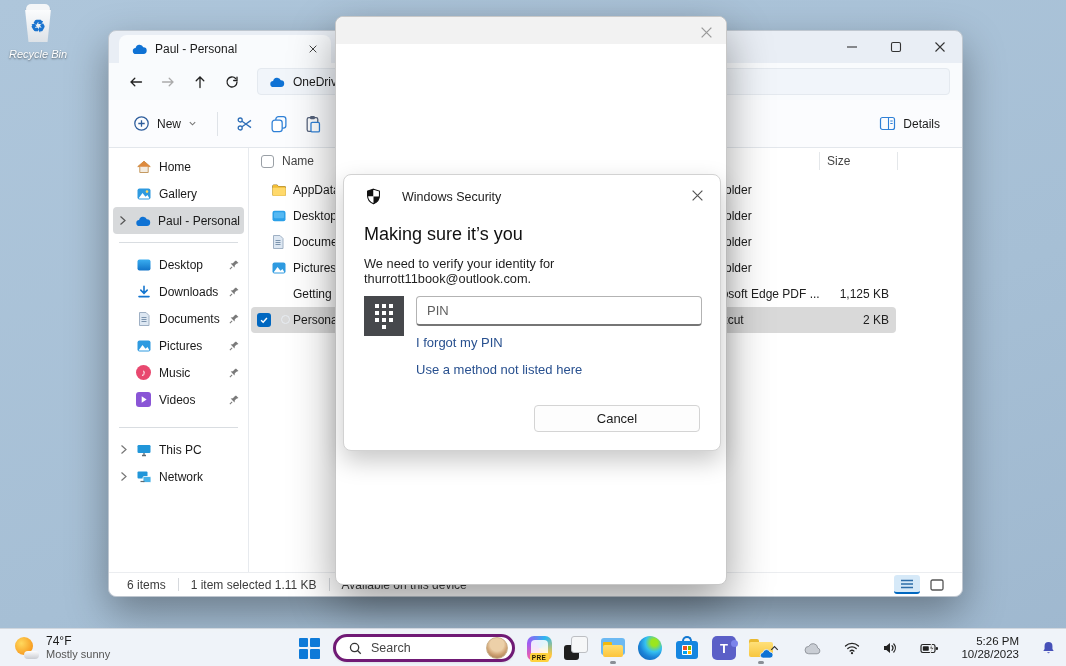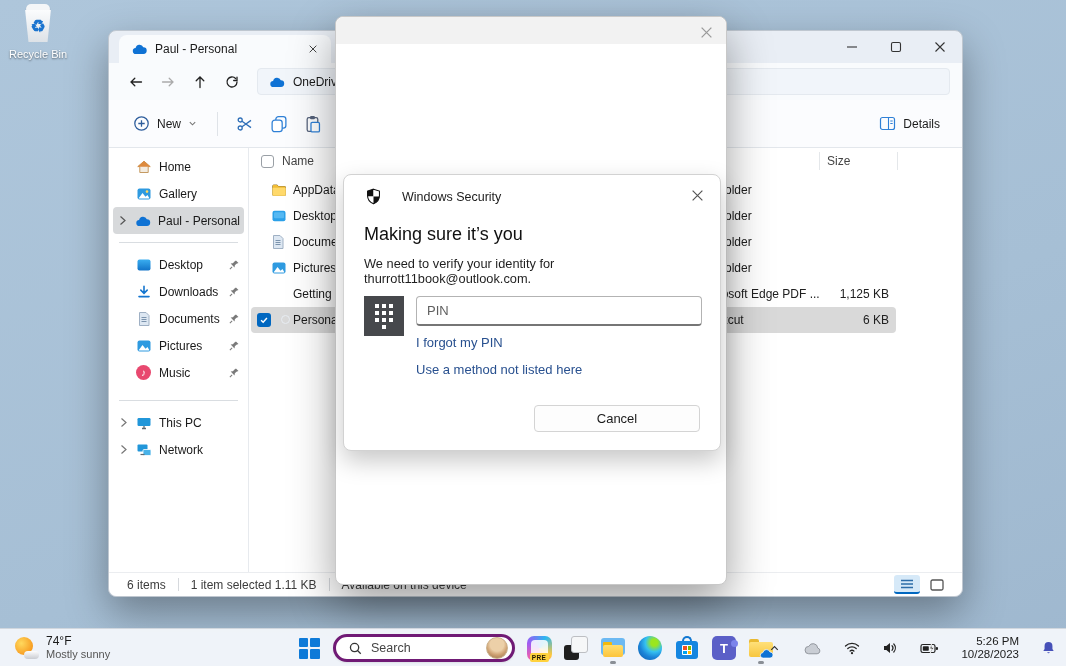--- a/index.html
+++ b/index.html
@@ -9,21 +9,21 @@
     font-family:"Liberation Sans",sans-serif;color:#1a1a1a;font-size:12px;}
   svg{display:block;}
 
   
   .recycle{position:absolute;left:6px;top:6px;width:64px;text-align:center;}
   .bin{width:34px;height:38px;margin:0 auto;position:relative;}
   .bin .paper{position:absolute;top:-2px;left:5px;width:24px;height:10px;background:#f4f6f8;border-radius:5px;box-shadow:0 1px 1px rgba(0,0,0,.25);}
   .bin .body{position:absolute;top:4px;left:3px;width:28px;height:32px;background:linear-gradient(#fbfcfd,#dde2e7);
     clip-path:polygon(4% 0,96% 0,84% 100%,16% 100%);display:flex;align-items:center;justify-content:center;
     color:#1b74cf;font-size:17px;font-weight:bold;}
-  .recycle .rlabel{margin-top:4px;color:#fff;font-size:11px;text-shadow:0 1px 2px rgba(0,0,0,.55);}
+  .recycle .rlabel{margin-top:4px;color:#fff;font-size:11px;text-shadow:0 1px 2px rgba(0,0,0,.55);font-style:italic;}
 
   
   .explorer{position:absolute;left:108px;top:30px;width:855px;height:567px;border-radius:8px;
     background:#e9eef5;box-shadow:0 16px 40px rgba(0,0,0,.35);border:1px solid #bfc7d0;display:flex;flex-direction:column;}
   .tabbar{height:32px;position:relative;flex:0 0 auto;}
   .tab{position:absolute;left:10px;top:4px;width:212px;height:28px;background:#f9fbfd;border-radius:8px 8px 0 0;
     display:flex;align-items:center;gap:8px;padding:0 8px 0 12px;}
   .tab-title{flex:1;font-size:12px;color:#1b1b1b;}
   .tab-close{width:20px;height:20px;display:flex;align-items:center;justify-content:center;border-radius:4px;}
   .newtab{position:absolute;left:228px;top:8px;width:22px;height:20px;color:#333;font-size:14px;text-align:center;line-height:20px;}
@@ -402,20 +402,37 @@
               <span class="music-badge">♪</span>
             </span>
           <span class="slabel">Music</span>
           <span class="pin">
             <svg width="12" height="12" viewBox="0 0 14 14">
                 <path d="M9.3 1.8 12.2 4.7l-2.3.7-1.9 1.9-.4 2.6L3.1 5.3l2.6-.4 1.9-1.9z" fill="#7a7a7a"></path>
                 <path d="M2.2 11.8 4.8 9.2" stroke="#7a7a7a" stroke-width="1.2"></path>
               </svg>
           </span>
         </div>
+        <div class="side-item">
+          <span class="chev empty"></span>
+          <span class="sicon">
+            <span class="video-badge">
+                <svg width="9" height="9" viewBox="0 0 10 10">
+                  <polygon points="3,1.5 8.5,5 3,8.5" fill="#fff"></polygon>
+                </svg>
+              </span>
+          </span>
+          <span class="slabel">Videos</span>
+          <span class="pin">
+            <svg width="12" height="12" viewBox="0 0 14 14">
+                <path d="M9.3 1.8 12.2 4.7l-2.3.7-1.9 1.9-.4 2.6L3.1 5.3l2.6-.4 1.9-1.9z" fill="#7a7a7a"></path>
+                <path d="M2.2 11.8 4.8 9.2" stroke="#7a7a7a" stroke-width="1.2"></path>
+              </svg>
+          </span>
+        </div>
         <div class="side-div" style="margin-top:14px;"></div>
         <div class="side-item">
           <span class="chev">
             <svg width="9" height="11" viewBox="0 0 9 11">
                 <path d="M2.5 1.5 7 5.5 2.5 9.5" stroke="#777" stroke-width="1.2" fill="none"></path>
               </svg>
           </span>
           <span class="sicon">
             <svg width="16" height="16" viewBox="0 0 16 16">
                 <rect x="1.5" y="3" width="13" height="8" rx="1.2" fill="#2196d9"></rect>
@@ -508,21 +525,21 @@
 
         <div class="frow sel" style="top:159px;">
           <span class="rowcheck">
             <svg width="10" height="10" viewBox="0 0 12 12">
                 <path d="M2.5 6.2 5 8.7 9.5 3.5" stroke="#fff" stroke-width="1.7" fill="none"></path>
               </svg>
           </span>
           <span class="fic"><span class="vaultico"></span></span>
           <span class="fname">Personal Vault</span>
           <span class="ftype">Shortcut</span>
-          <span class="fsize">6 KB</span>
+          <span class="fsize">2 KB</span>
         </div>
       </div>
     </div>
 
     <div class="statusbar">
       <span>6 items</span>
       <span class="st-sep"></span>
       <span>1 item selected 1.11 KB</span>
       <span class="st-sep"></span>
       <span>Available on this device</span>

